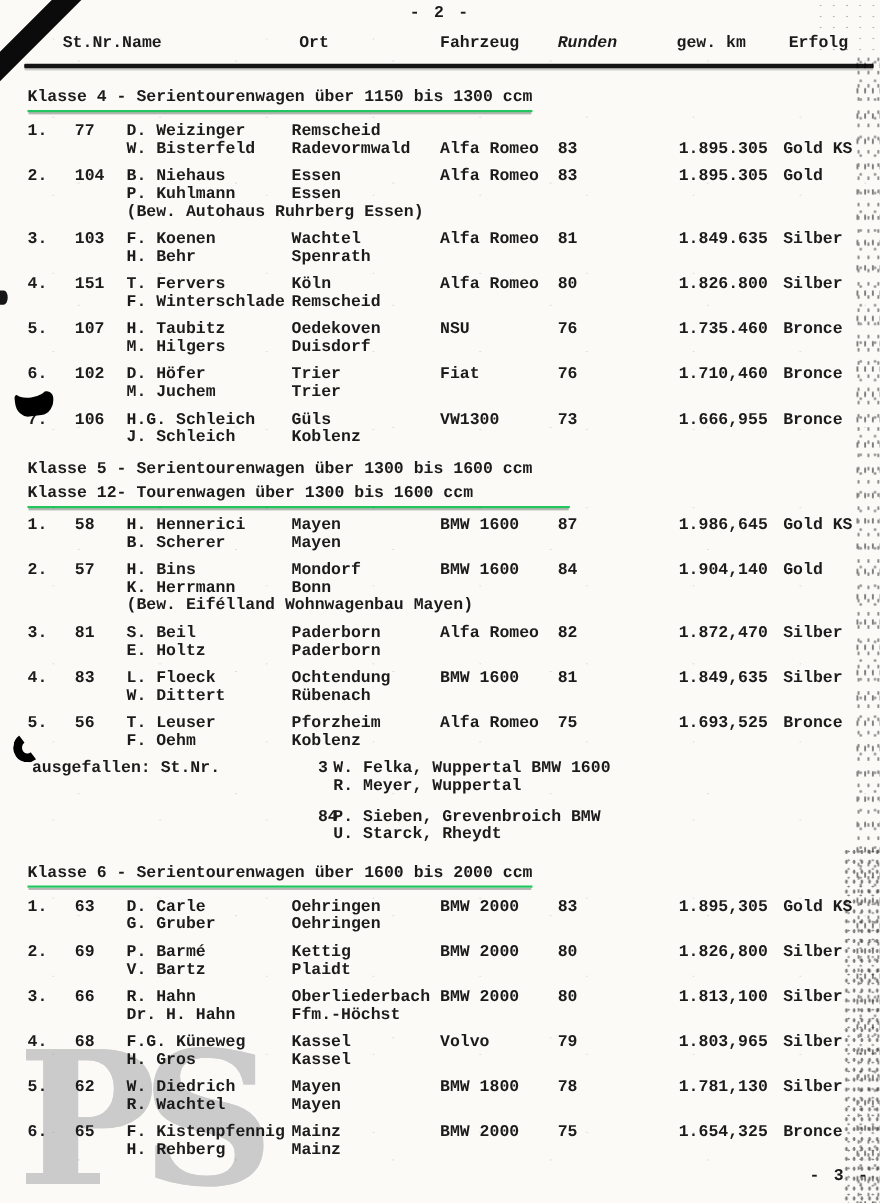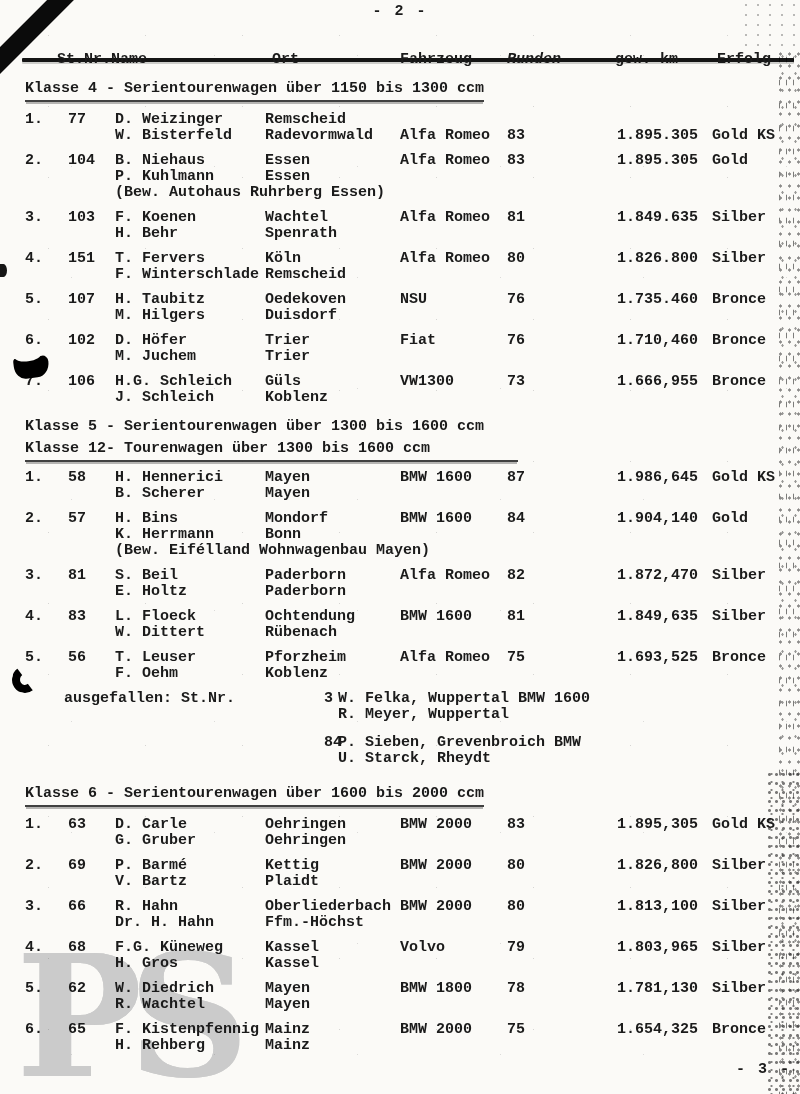--- a/index.html
+++ b/index.html
@@ -12,44 +12,44 @@
   .page::after { 
     content:""; position:absolute; inset:0; pointer-events:none; z-index:4;
     background-image:radial-gradient(#333 0.6px, transparent 1px),
                      radial-gradient(#555 0.5px, transparent 0.9px);
     background-size:97px 71px, 143px 111px; opacity:.18;
   }
   .content { position:relative; z-index:1; }
 
   .pageno-top { text-align:center; padding-top:3px; letter-spacing:2px; }
   .colheads { position:relative; height:18px; margin-top:11px; white-space:nowrap; }
-  .colheads span { position:absolute; top:0;margin-top:20px; }
+  .colheads span { position:absolute; top:0; }
   .ch-name { left:57px; } .ch-ort { left:272px; } .ch-fz { left:400px; }
   .ch-rd { left:507px;font-style:italic; } .ch-km { left:615px;text-align:center; } .ch-ef { left:717px; }
   .rule { margin:9px 0 0 22px; width:772px; height:4px; background:#151515;
           box-shadow:0 2px 0 rgba(0,0,0,.18); border-radius:1px; }
 
   .sect-title { margin:16px 0 10px 25px; line-height:21px; white-space:nowrap; }
-  .sect-title .t { display:inline-block; border-bottom:2px solid #404040;
+  .sect-title .t { display:inline-block; border-bottom:2px solid #22c55e;
                    padding-bottom:1px; box-shadow:0 3px 0 -1px rgba(0,0,0,.28); }
   .sect-title .t.no-ul { border-bottom:none; box-shadow:none; }
   .sect-title .t.ext-ul { padding-right:88px; }
   .k5 { margin-bottom:8px; margin-top:10px;font-family:Liberation Mono, monospace; }
   .k5 .line { display:block; }
 
   .rowwrap { margin-bottom:9px; }
   .row { display:grid; grid-template-columns:43px 47px 150px 135px 107px 110px 95px auto;
          padding-left:25px; align-items:start; }
   .cell { line-height:16px; white-space:nowrap; }
   .ln { display:block; line-height:16px; }
   .dl2 { padding-top:16px; }
   .note { padding-left:115px; line-height:16px; white-space:nowrap; }
 
   .retired { margin-top:6px; margin-bottom:4px; }
-  .ret-entry { display:grid; grid-template-columns:165px 85px 1fr; padding-left:64px;
+  .ret-entry { display:grid; grid-template-columns:165px 85px 1fr; padding-left:29px;
                margin-bottom:12px; align-items:start; }
   .ret-lead { white-space:nowrap; line-height:16px; }
   .ret-nr { text-align:left; padding-left:95px; line-height:16px; }
   .ret-entry .names { white-space:nowrap;margin-left:24px; }
 
   .pageno-bottom { position:absolute; left:736px; top:1061px; letter-spacing:2px; z-index:1; }
 
   .watermark { position:absolute; left:16px; top:942px; z-index:0;
     font-family:"DejaVu Serif","Liberation Serif",serif; font-weight:700;
     font-size:168px; line-height:150px; letter-spacing:-14px; color:#cbcbcb;

